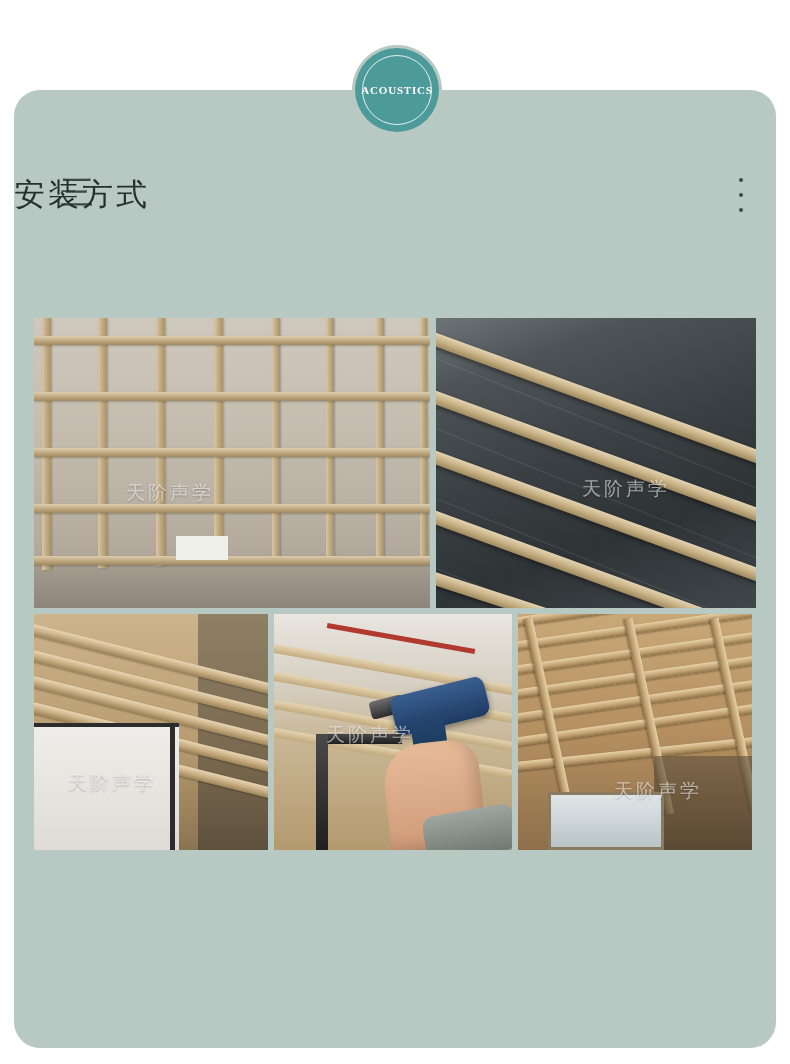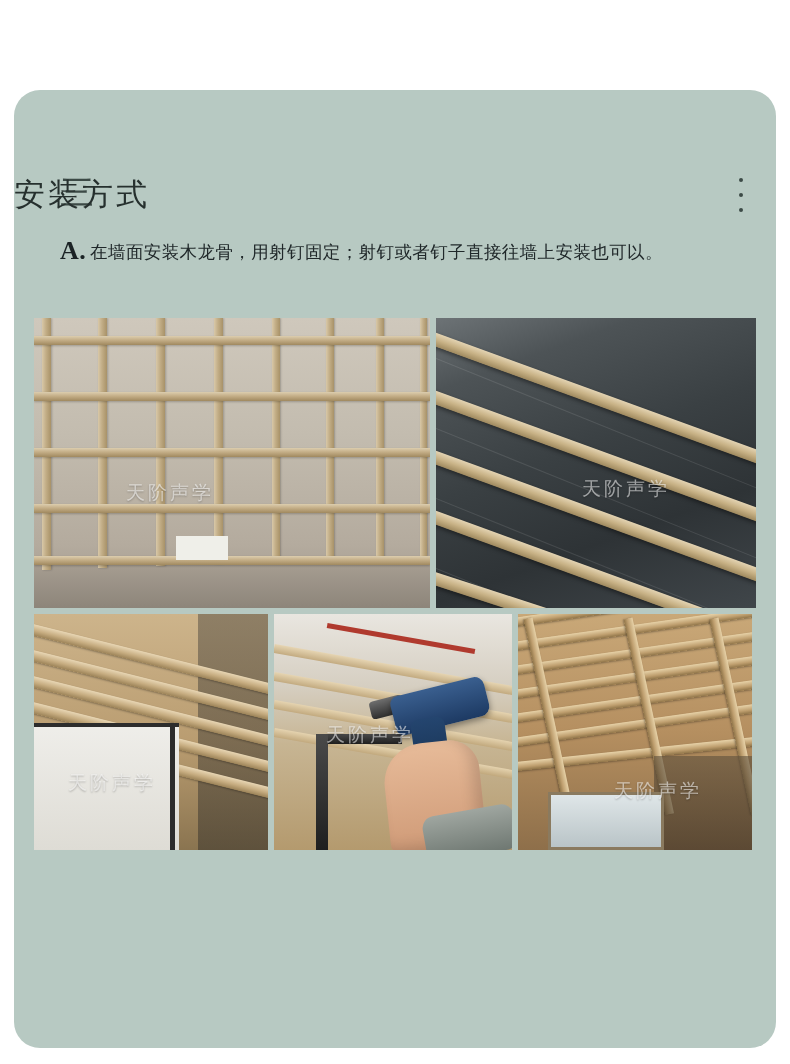--- a/index.html
+++ b/index.html
@@ -327,23 +327,20 @@
     <div class="header">
       <div class="section-num">三</div>
       <div class="section-title">安装方式</div>
       <div class="dots">
         <i></i>
           <i></i>
           <i></i>
       </div>
     </div>
 
-    <div class="para" id="para-a">
-      <span class="marker">A.</span><span>在墙面安装木龙骨，用射钉固定；射钉或者钉子直接往墙上安装也可以。</span>
-    </div>
 
     <div class="photos">
 
       <div class="row1">
 
         <div class="photo p1">
           <div class="bg"></div>
           <div class="floor"></div>
           <div class="batten-v" style="left:8px;  top:0;  width:9px;  height:252px;"></div>
           <div class="batten-v" style="left:64px; top:0;  width:9px;  height:250px;"></div>
@@ -425,14 +422,19 @@
           <div class="drkwall"></div>
           <div class="win"></div>
           <div class="wm" style="left:96px; top:164px;">天阶声学</div>
         </div>
       </div>
     </div>
 
 
   </div>
 
+  <div class="badge">
+    <div class="badge-inner">
+      <span class="badge-text">ACOUSTICS</span>
+    </div>
+  </div>
 
 </div>
 
 </body></html>

